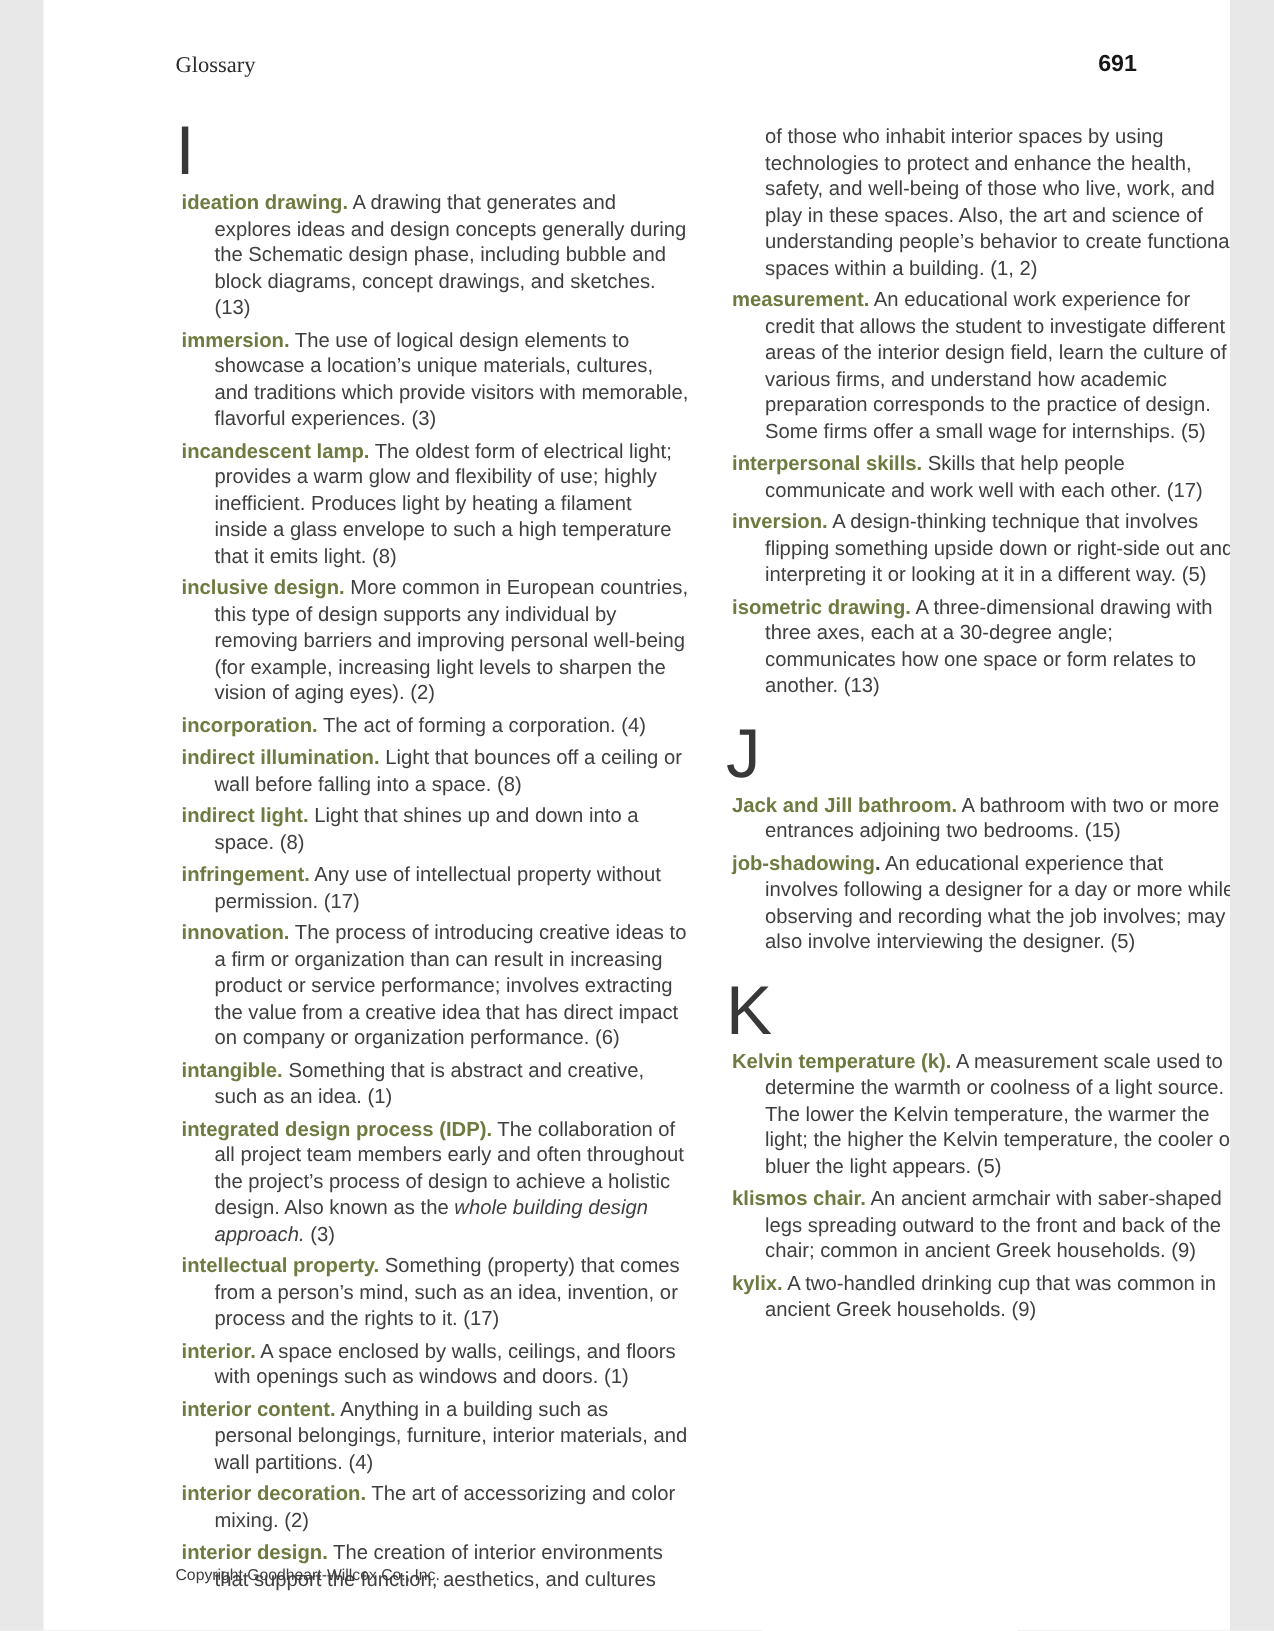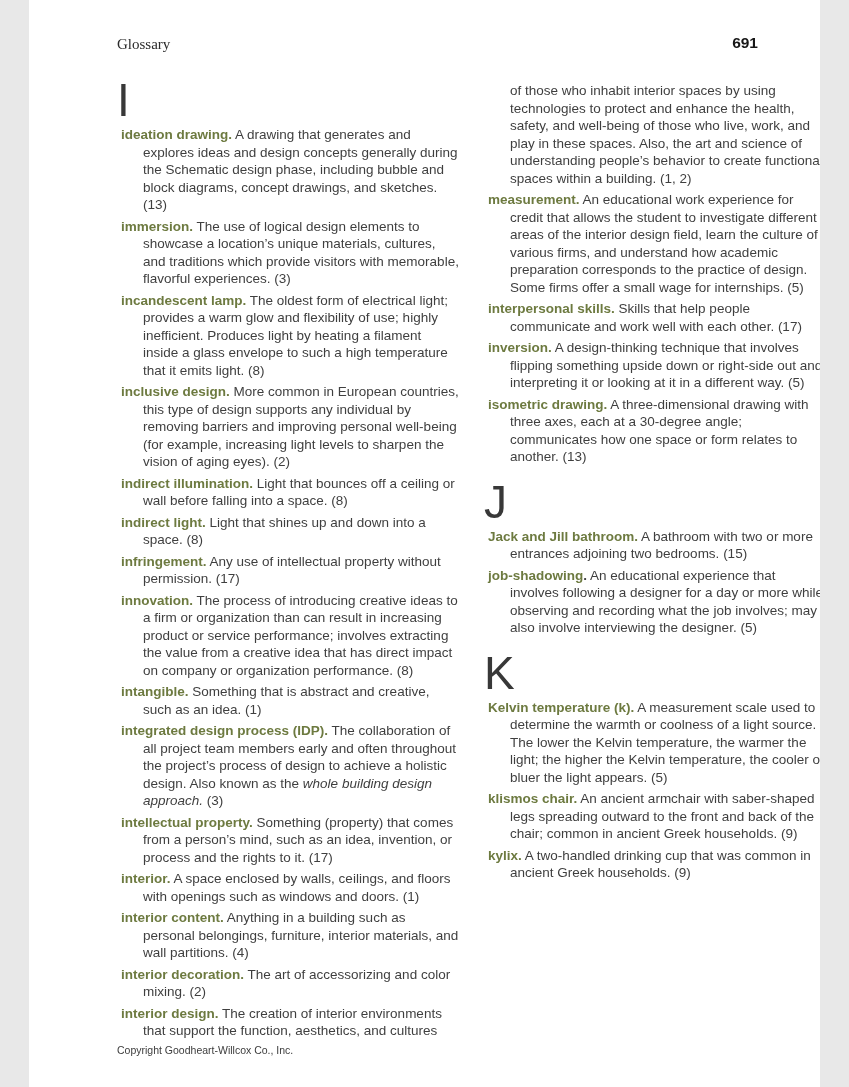--- a/index.html
+++ b/index.html
@@ -51,24 +51,25 @@
 
 <div class="page">
   <div class="running-head">Glossary</div>
   <div class="page-number">691</div>
   <div class="col col-left">
       <div class="letter">I</div>
       <p class="entry"><span class="term">ideation drawing.</span> <span class="">A drawing that generates and explores ideas and design concepts generally during the Schematic design phase, including bubble and block diagrams, concept drawings, and sketches. (13)</span></p>
       <p class="entry"><span class="term">immersion.</span> <span class="">The use of logical design elements to showcase a location’s unique materials, cultures, and traditions which provide visitors with memorable, flavorful experiences. (3)</span></p>
       <p class="entry"><span class="term">incandescent lamp.</span> <span class="">The oldest form of electrical light; provides a warm glow and flexibility of use; highly inefficient. Produces light by heating a filament inside a glass envelope to such a high temperature that it emits light. (8)</span></p>
       <p class="entry"><span class="term">inclusive design.</span> <span class="">More common in European countries, this type of design supports any individual by removing barriers and improving personal well-being (for example, increasing light levels to sharpen the vision of aging eyes). (2)</span></p>
+      <p class="entry"><span class="term">incorporation.</span> <span class="">The act of forming a corporation. (4)</span></p>
       <p class="entry"><span class="term">indirect illumination.</span> <span class="">Light that bounces off a ceiling or wall before falling into a space. (8)</span></p>
       <p class="entry"><span class="term">indirect light.</span> <span class="">Light that shines up and down into a space. (8)</span></p>
       <p class="entry"><span class="term">infringement.</span> <span class="">Any use of intellectual property without permission. (17)</span></p>
-      <p class="entry"><span class="term">innovation.</span> <span class="">The process of introducing creative ideas to a firm or organization than can result in increasing product or service performance; involves extracting the value from a creative idea that has direct impact on company or organization performance. (8)</span></p>
+      <p class="entry"><span class="term">innovation.</span> <span class="">The process of introducing creative ideas to a firm or organization than can result in increasing product or service performance; involves extracting the value from a creative idea that has direct impact on company or organization performance. (6)</span></p>
       <p class="entry"><span class="term">intangible.</span> <span class="">Something that is abstract and creative, such as an idea. (1)</span></p>
       <p class="entry"><span class="term">integrated design process (IDP).</span> <span class="">The collaboration of all project team members early and often throughout the project’s process of design to achieve a holistic design. Also known as the </span><span class="seg-italic">whole building design approach.</span><span class=""> (3)</span></p>
       <p class="entry"><span class="term">intellectual property.</span> <span class="">Something (property) that comes from a person’s mind, such as an idea, invention, or process and the rights to it. (17)</span></p>
       <p class="entry"><span class="term">interior.</span> <span class="">A space enclosed by walls, ceilings, and floors with openings such as windows and doors. (1)</span></p>
       <p class="entry"><span class="term">interior content.</span> <span class="">Anything in a building such as personal belongings, furniture, interior materials, and wall partitions. (4)</span></p>
       <p class="entry"><span class="term">interior decoration.</span> <span class="">The art of accessorizing and color mixing. (2)</span></p>
       <p class="entry"><span class="term">interior design.</span> <span class="">The creation of interior environments that support the function, aesthetics, and cultures</span></p>
     </div>
   <div class="col col-right">
       <p class="cont">of those who inhabit interior spaces by using technologies to protect and enhance the health, safety, and well-being of those who live, work, and play in these spaces. Also, the art and science of understanding people’s behavior to create functional spaces within a building. (1, 2)</p>

